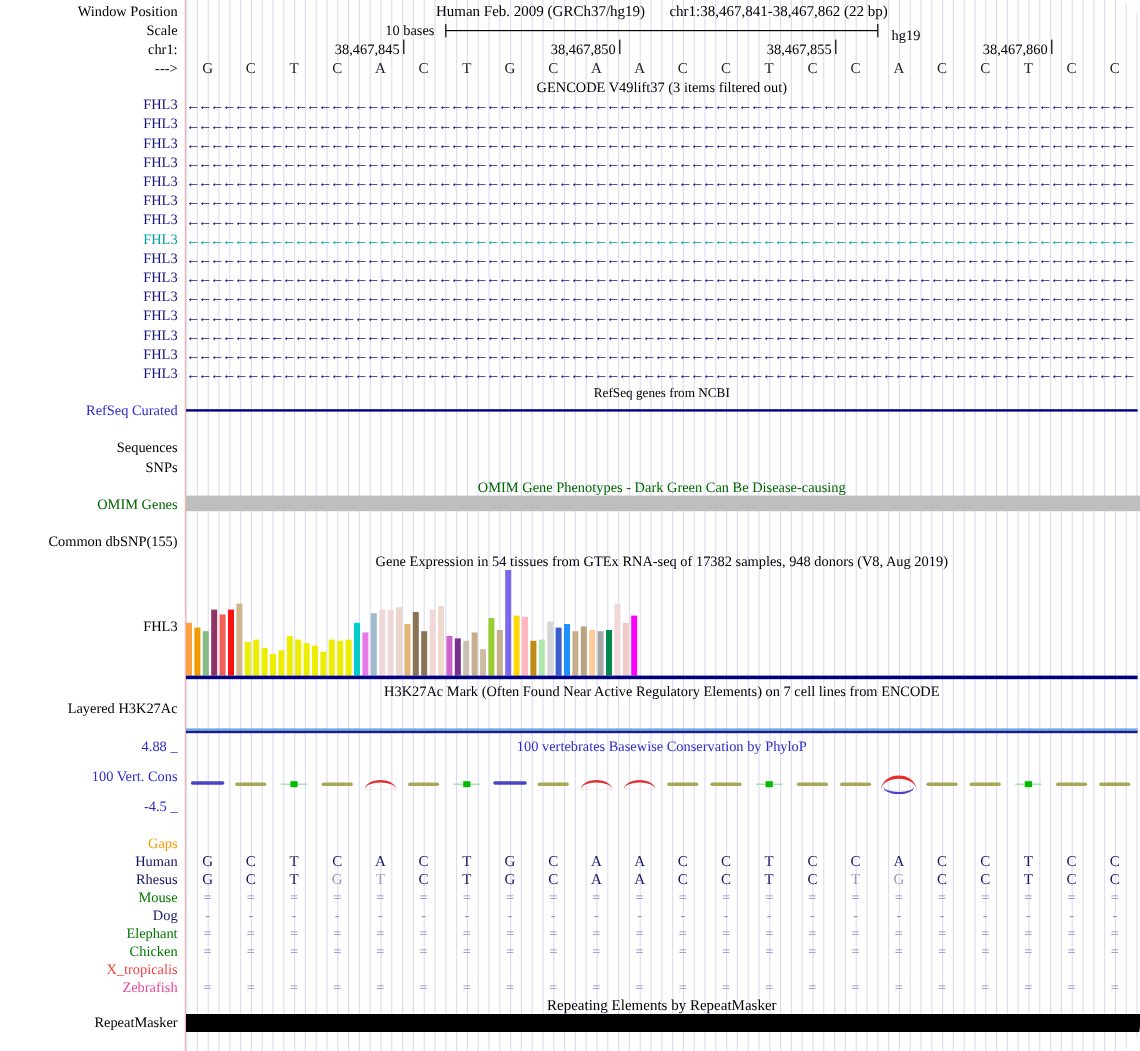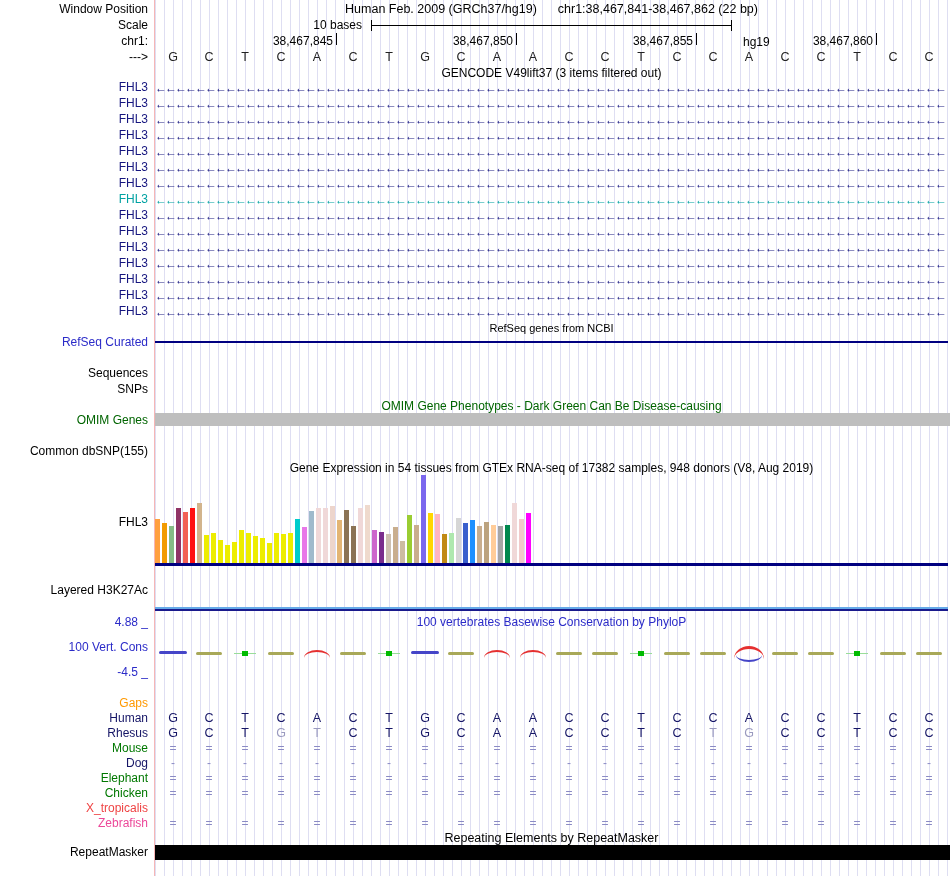--- a/index.html
+++ b/index.html
@@ -1,17 +1,17 @@
 <!DOCTYPE html>
 <html><head>
 <meta charset="utf-8">
 <style>
   html,body{margin:0;padding:0;background:#fff;}
   #browser{position:relative;width:950px;height:876px;background:#fff;overflow:hidden;
-           font-family:Liberation Sans, sans-serif;color:#000;}
+           font-family:Liberation Serif, serif;color:#000;border-radius:21px;}
   .abs{position:absolute;}
   .llabel{position:absolute;right:802px;text-align:right;white-space:nowrap;
           font-size:12px;line-height:14px;}
   .title{position:absolute;left:155px;width:793px;text-align:center;white-space:nowrap;
          font-size:12px;line-height:14px;}
   .small{font-size:11px;}
   .blue{color:#2b2bc8;}
   .green{color:#006400;}
   .navy{color:#16167f;}
   .teal{color:#00a2a2;}
@@ -129,21 +129,21 @@
   <div class="title" style="top:2px;font-size:12.5px">
     <span>Human Feb. 2009 (GRCh37/hg19)</span>
     <span style="display:inline-block;width:14px"></span>
     <span>chr1:38,467,841-38,467,862 (22 bp)</span>
   </div>
 
   <div class="abs" style="top:18px;left:155px;width:207px;text-align:right;font-size:12px">10 bases</div>
   <div class="abs" style="top:25px;left:371px;width:360px;height:1px;background:#000"></div>
   <div class="abs" style="top:20px;left:371px;width:1px;height:11px;background:#000"></div>
   <div class="abs" style="top:20px;left:731px;width:1px;height:11px;background:#000"></div>
-  <div class="abs" style="top:35px;left:743px;font-size:12px">hg19</div>
+  <div class="abs" style="top:22px;left:743px;font-size:12px">hg19</div>
 
   <div id="ruler-layer">
       <div class="abs" style="top:34px;left:233px;width:100px;text-align:right;font-size:12px">38,467,845</div>
       <div class="abs" style="top:33px;left:336px;width:1px;height:12px;background:#000"></div>
       <div class="abs" style="top:34px;left:413px;width:100px;text-align:right;font-size:12px">38,467,850</div>
       <div class="abs" style="top:33px;left:516px;width:1px;height:12px;background:#000"></div>
       <div class="abs" style="top:34px;left:593px;width:100px;text-align:right;font-size:12px">38,467,855</div>
       <div class="abs" style="top:33px;left:696px;width:1px;height:12px;background:#000"></div>
       <div class="abs" style="top:34px;left:773px;width:100px;text-align:right;font-size:12px">38,467,860</div>
       <div class="abs" style="top:33px;left:876px;width:1px;height:12px;background:#000"></div>
@@ -273,20 +273,21 @@
       <div class="bar" style="left:329px;height:41px;background:#BCA37F"></div>
       <div class="bar" style="left:336px;height:38px;background:#FFCC99"></div>
       <div class="bar" style="left:343px;height:37px;background:#A6A6A6"></div>
       <div class="bar" style="left:350px;height:38px;background:#00884E"></div>
       <div class="bar" style="left:357px;height:60px;background:#F0D8D8"></div>
       <div class="bar" style="left:364px;height:44px;background:#F2CACA"></div>
       <div class="bar" style="left:371px;height:50px;background:#FF00FF"></div>
     </div>
   <div class="abs" style="top:563px;left:155px;width:793px;height:3px;background:#000080"></div>
 
+  <div class="title" style="top:569px">H3K27Ac Mark (Often Found Near Active Regulatory Elements) on 7 cell lines from ENCODE</div>
   <div class="llabel" style="top:583px">Layered H3K27Ac</div>
   <div class="abs" style="top:607px;left:155px;width:793px;height:2px;background:#66aae8"></div>
   <div class="abs" style="top:609px;left:155px;width:793px;height:2px;background:#1a1a8c"></div>
 
   <div class="title blue" style="top:615px">100 vertebrates Basewise Conservation by PhyloP</div>
   <div class="llabel blue" style="top:615px">4.88 _</div>
   <div class="llabel blue" style="top:640px">100 Vert. Cons</div>
   <div class="llabel blue" style="top:665px">-4.5 _</div>
   <div id="cons-layer" class="abs" style="top:646px;left:155px;width:793px;height:22px">
       <div style="position:absolute;left:4px;top:5px;width:28px;height:3px;border-radius:2px;background:#4545c8"></div>

